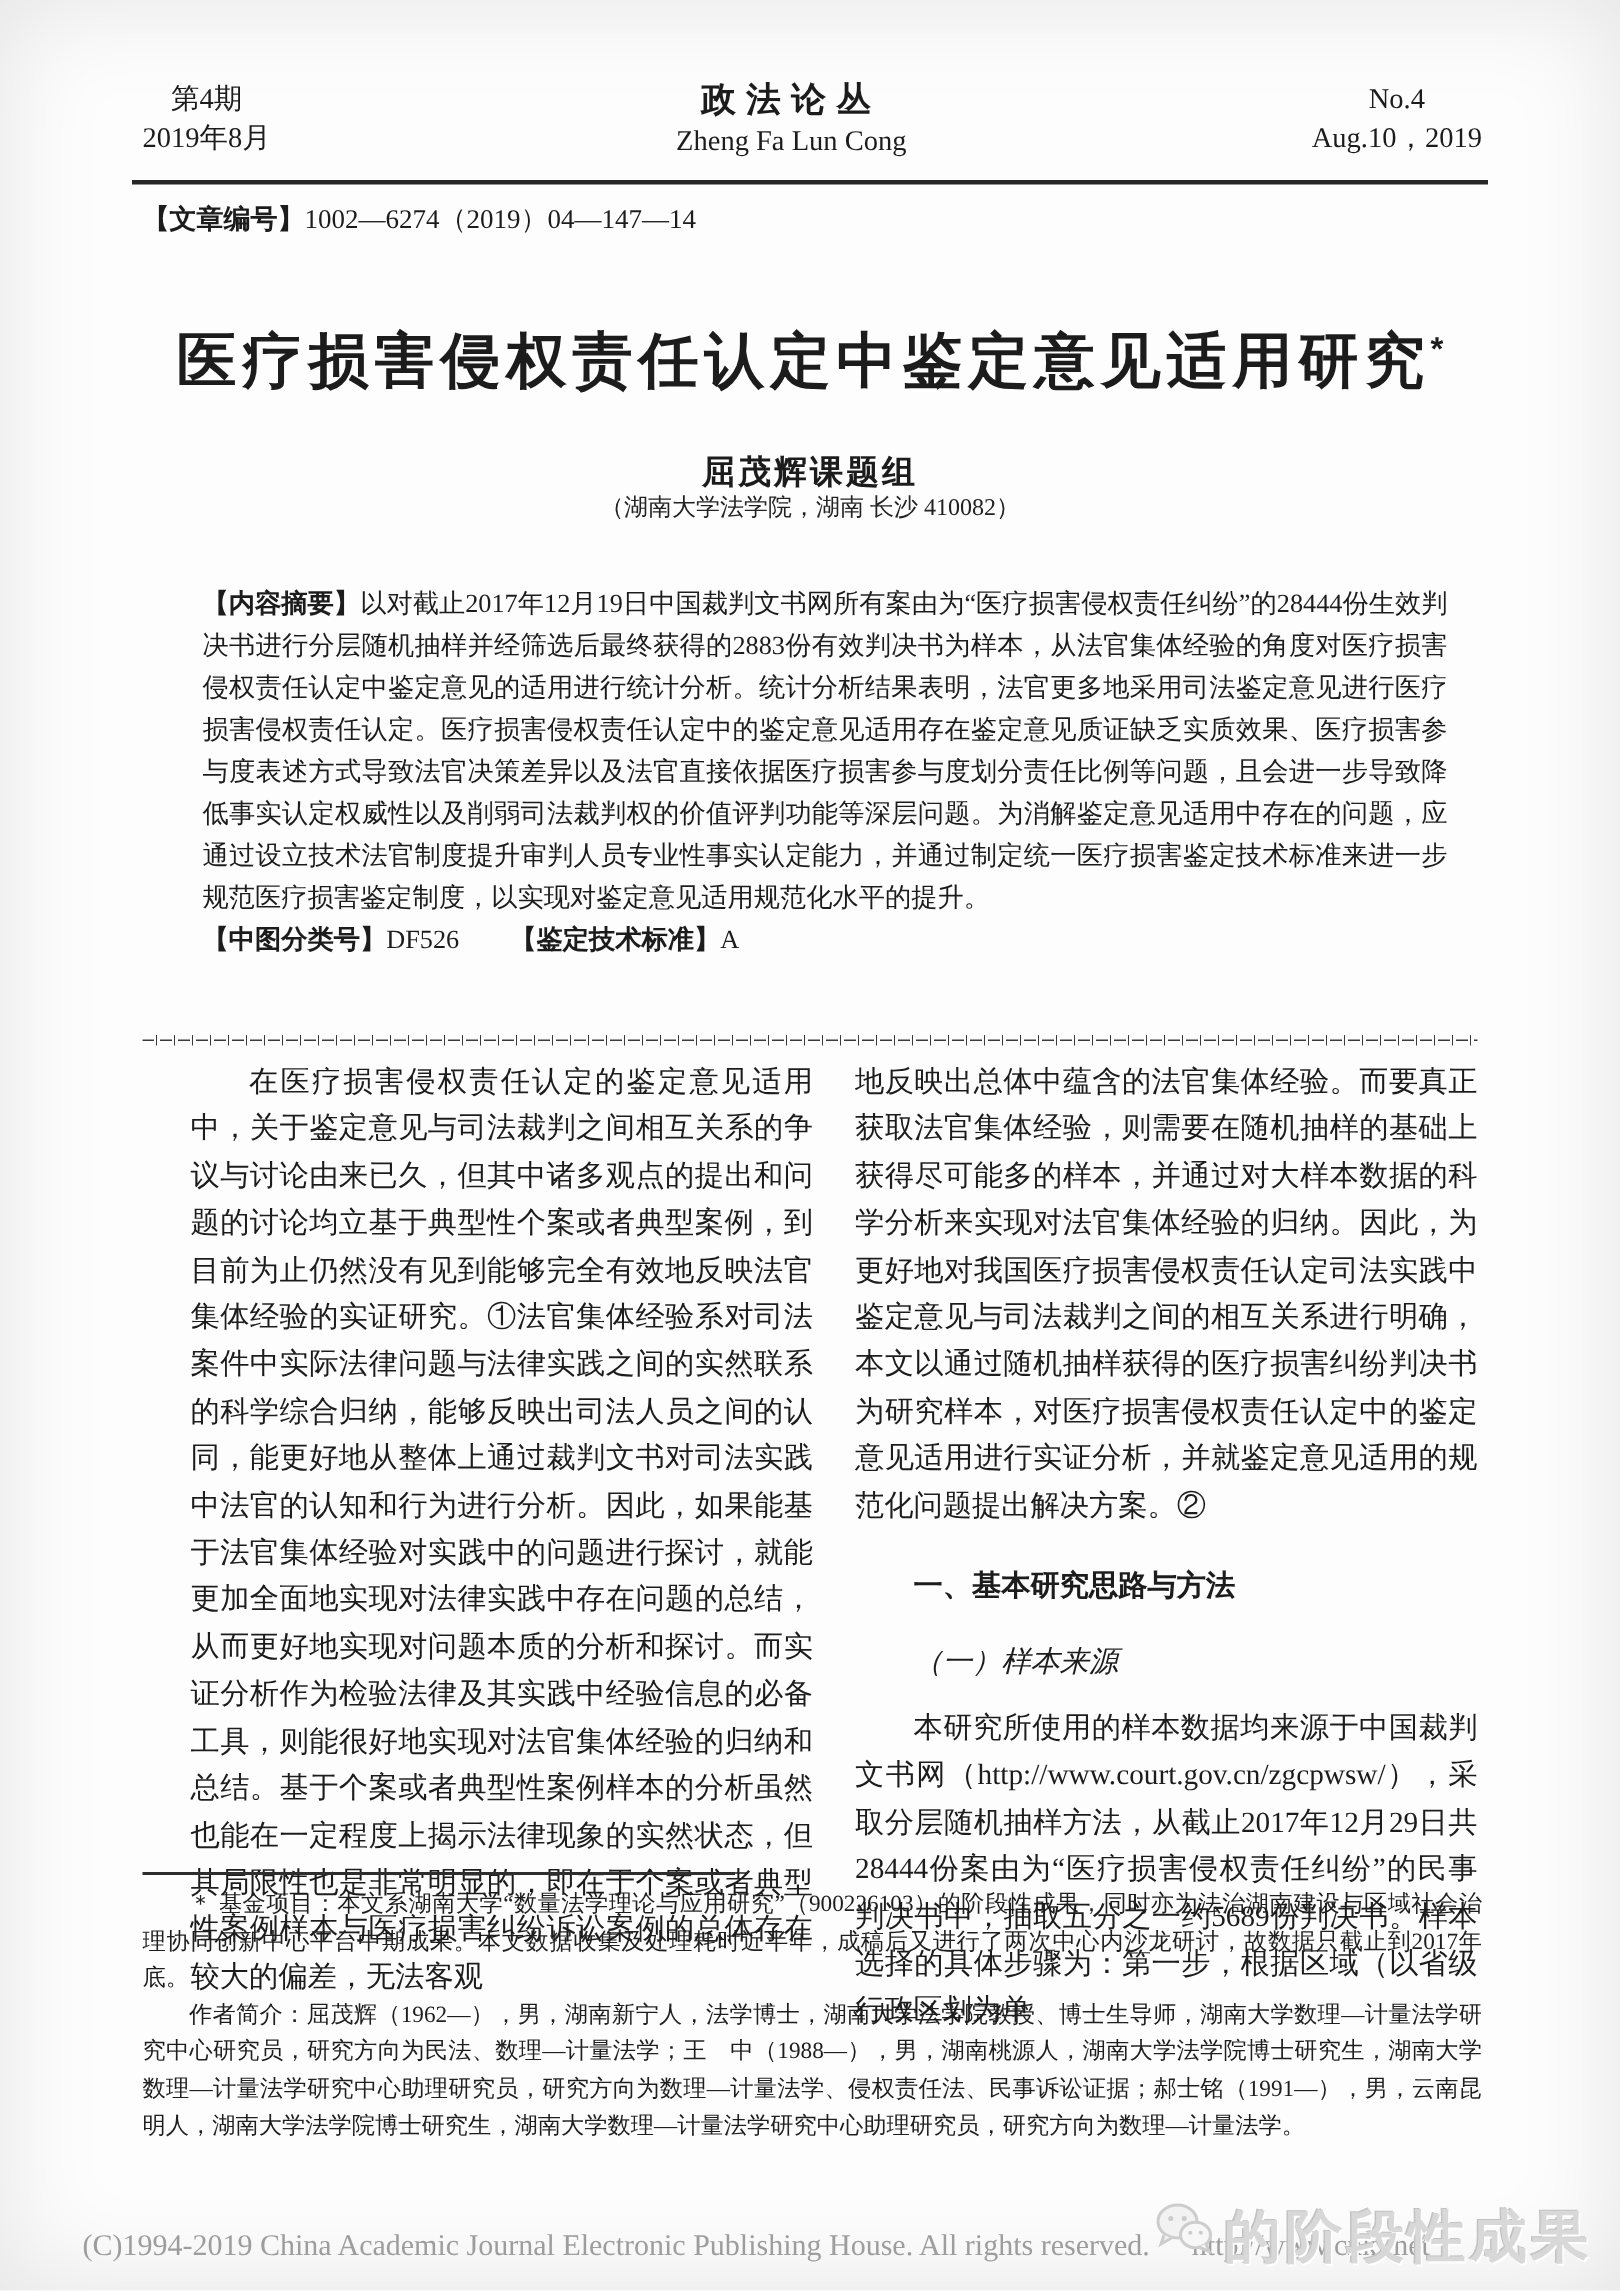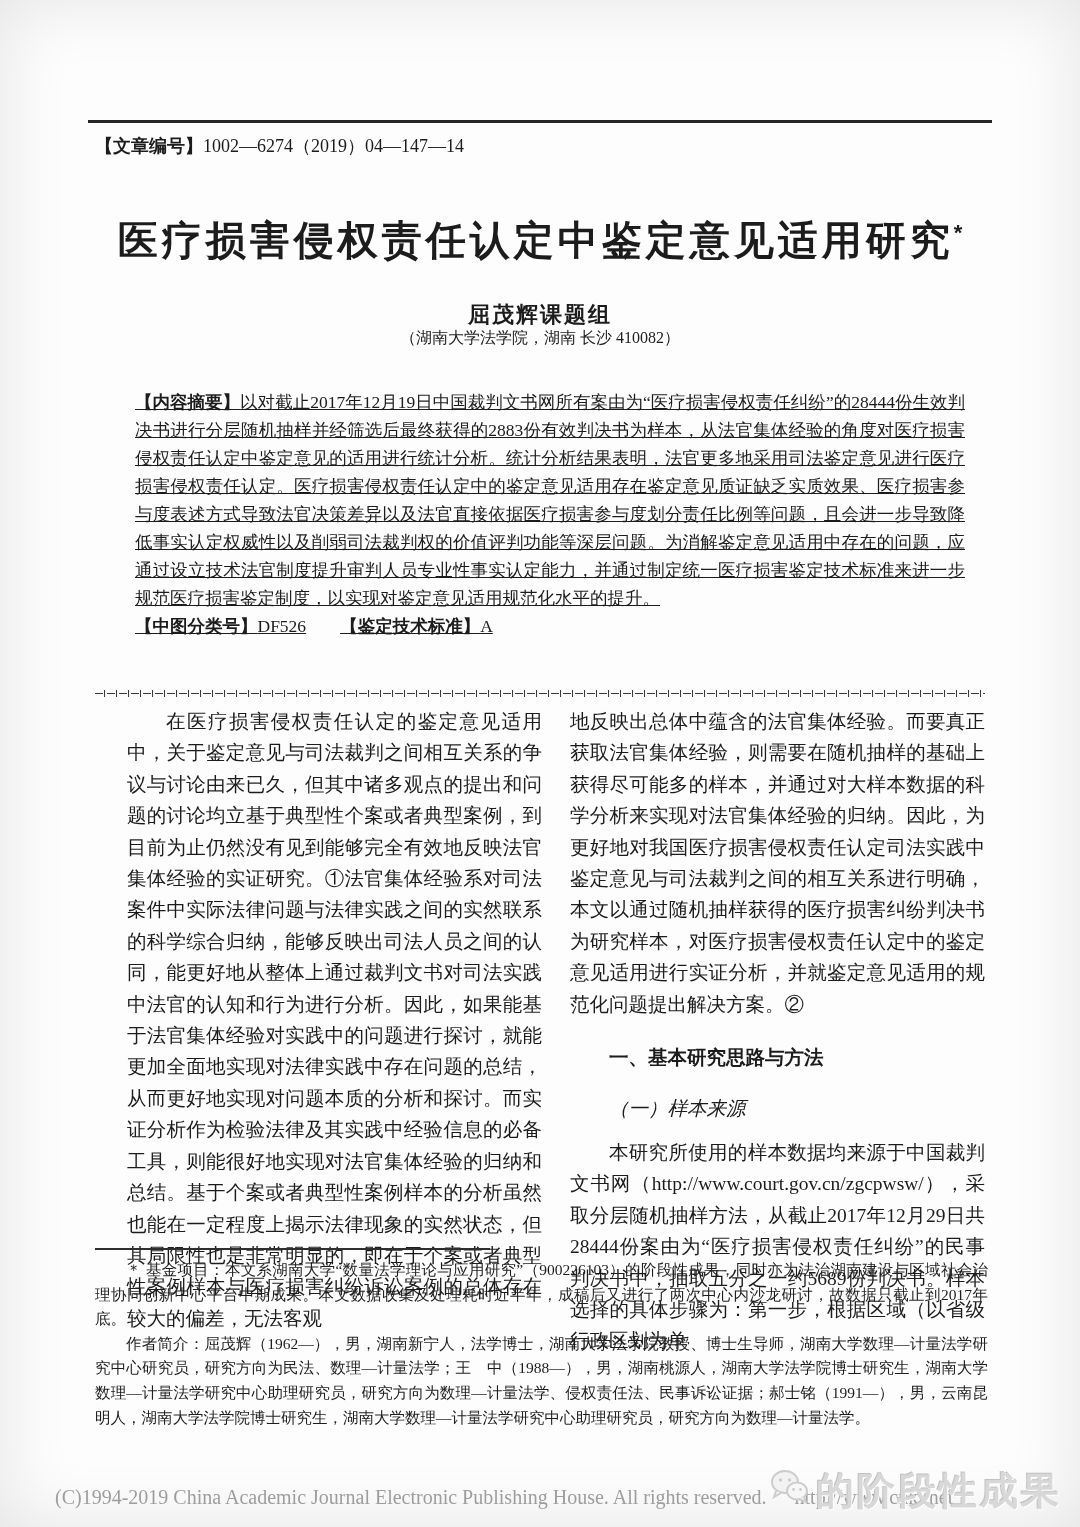--- a/index.html
+++ b/index.html
@@ -27,21 +27,21 @@
     font-family:"Liberation Sans","DejaVu Sans",sans-serif;
     font-size:40px; font-weight:bold; letter-spacing:4px; line-height:56px; }
   .title sup { font-size:22px; vertical-align:14px; letter-spacing:0; }
   .author { position:absolute; top:300px; left:0; right:0; text-align:center;
     font-size:22px; font-weight:bold; letter-spacing:2px; }
   .affiliation { position:absolute; top:328px; left:0; right:0; text-align:center;
     font-size:16px; color:#222; }
   
   .abstract-block { position:absolute; top:388px; left:135px; width:830px;
     font-size:17.5px; line-height:28px; text-align:justify; }
-  .abstract-block p { margin:0;text-decoration:underline; }
+  .abstract-block p { margin:0; }
   .kw-line { margin-top:2px; }
   .clc-line { margin-top:2px; }
   .clc-gap { display:inline-block; width:34px; }
   
   .separator { position:absolute; top:690px; left:95px; right:95px; height:7px;
     background-image:
       repeating-linear-gradient(90deg,#3a3a3a 0 8px,transparent 8px 12px),
       repeating-linear-gradient(90deg,transparent 0 9px,#3a3a3a 9px 10px,transparent 10px 12px);
     background-size:100% 1px,100% 7px;
     background-position:0 3px,0 0;
@@ -70,20 +70,34 @@
     font-family:"Liberation Sans","DejaVu Sans",sans-serif;
     font-size:38px; font-weight:bold; letter-spacing:3px;
     color:#d8d8d8; text-shadow:1px 1px 0 #ffffff,-1px -1px 0 #c2c2c2; }
   .watermark svg { flex:0 0 auto; }
 </style>
 </head>
 <body>
 
 <div class="page">
 
+  <div class="header">
+    <div class="hdr-left">
+      <div>第4期</div>
+      <div>2019年8月</div>
+    </div>
+    <div class="hdr-center">
+      <div class="journal-cn">政法论丛</div>
+      <div class="journal-en">Zheng Fa Lun Cong</div>
+    </div>
+    <div class="hdr-right">
+      <div>No.4</div>
+      <div>Aug.10，2019</div>
+    </div>
+  </div>
   <div class="header-rule"></div>
 
   <div class="article-no">
     <span class="blk-label">【文章编号】</span><span>1002—6274（2019）04—147—14</span>
   </div>
 
   <h1 class="title"><span>医疗损害侵权责任认定中鉴定意见适用研究</span><sup>*</sup></h1>
   <div class="author">屈茂辉课题组</div>
   <div class="affiliation">（湖南大学法学院，湖南 长沙 410082）</div>
 

